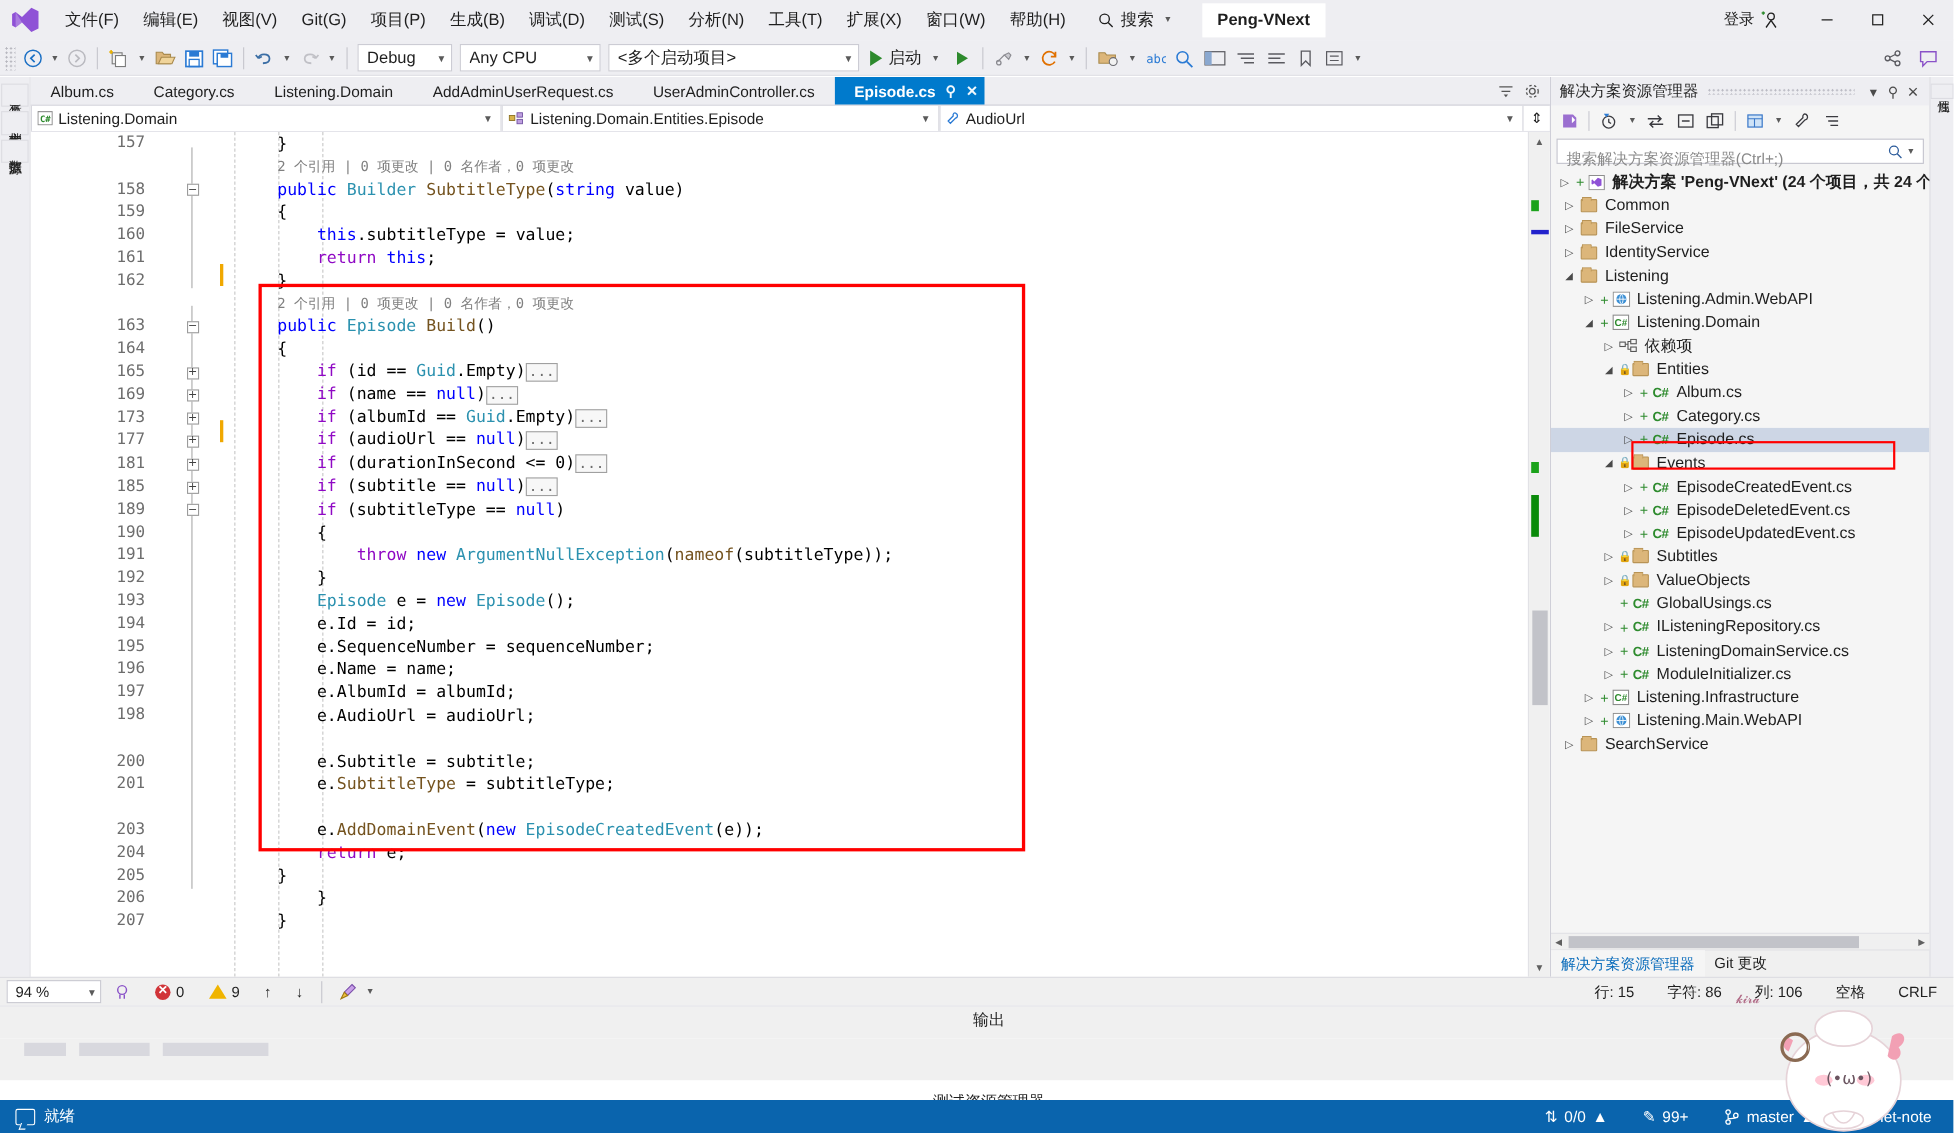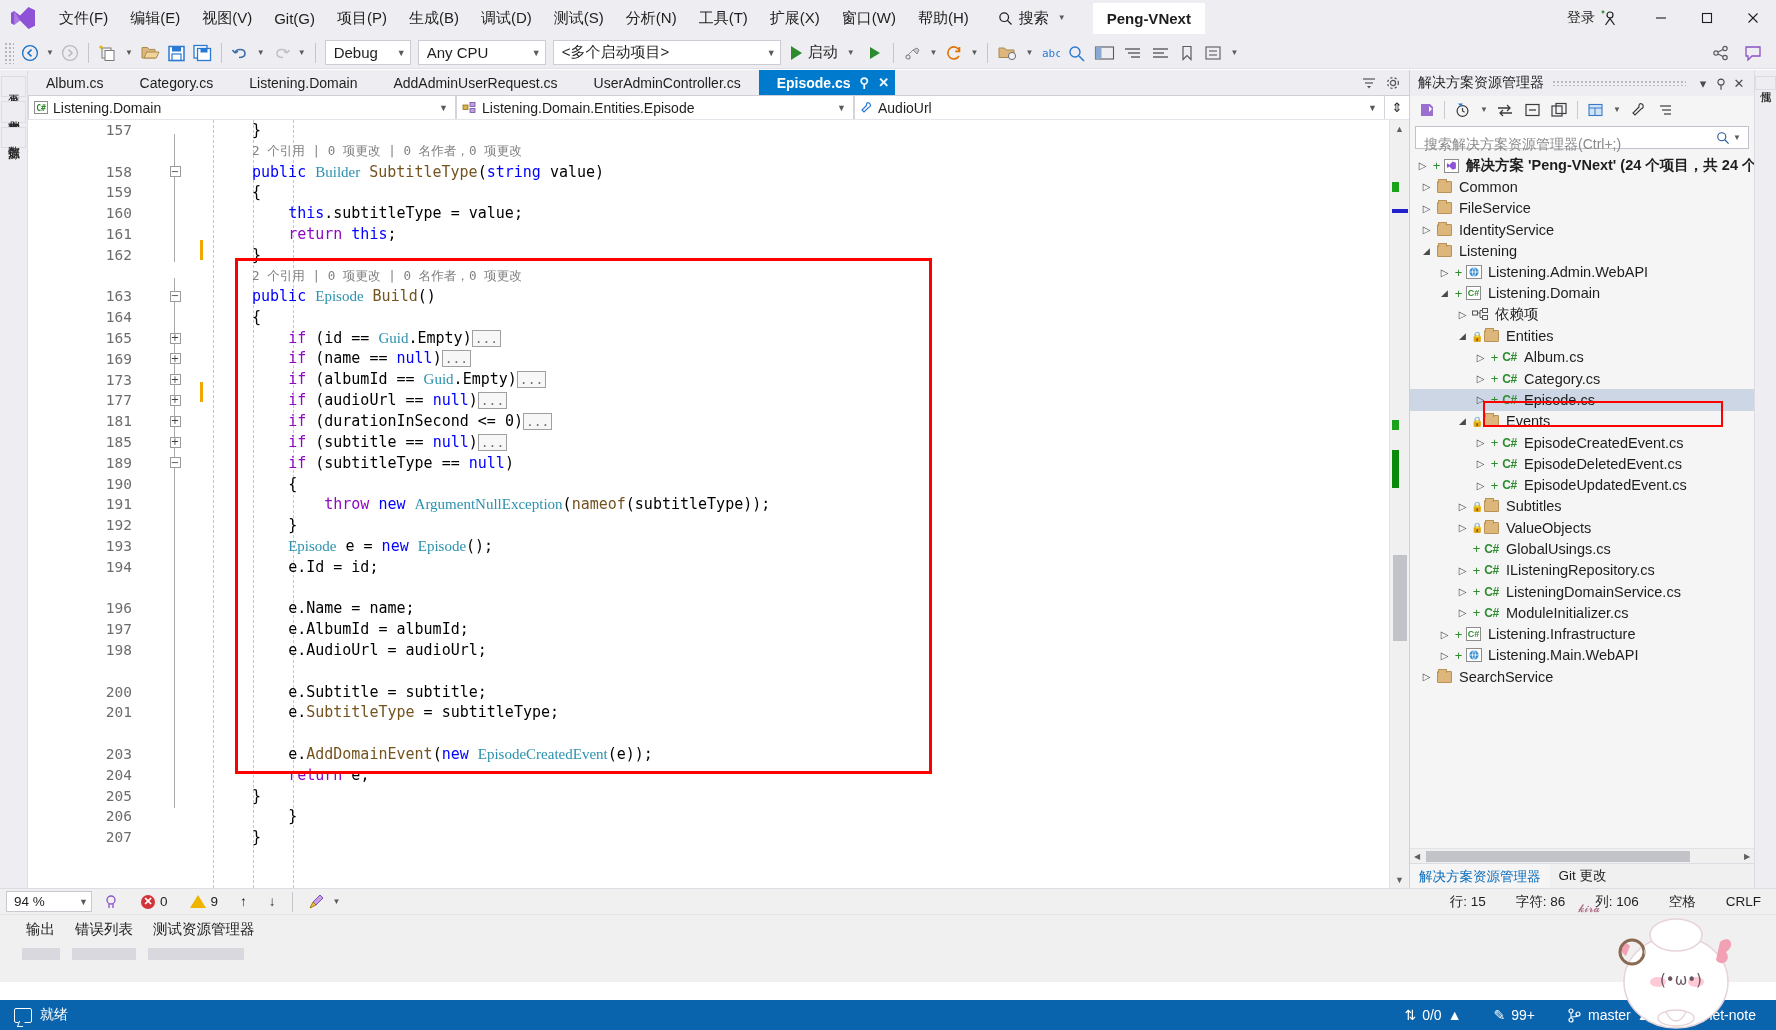--- a/index.html
+++ b/index.html
@@ -257,21 +257,21 @@
   .codetext {
     position: absolute; left: 0; white-space: pre;
   }
   .indent-guide {
     position: absolute; width: 1px;
     border-left: 1px dashed #c6c6c6;
   }
   
   .k  { color: #0000ff; }   
   .kp { color: #8f08c4; }   
-  .t  { color: #2b91af; font-family: Liberation Serif, serif; }   
+  .t  { color: #2b91af; }   
   .m  { color: #74531f; }   
   .n  { color: #000000; }   
   .pn { color: #000000; }   
   .cref { color: #808080; font-size: 12.6px; }
   .collapsed {
     border: 1px solid #a0a0a0;
     background: #f7f7f7;
     color: #6d6d6d;
     padding: 0 2px;
     font-size: 13px;
@@ -473,20 +473,21 @@
   .esl-right .cell { padding: 0 15px; }
 
   .panel-tabs {
     height: 30px;
     background: #f0f0f0;
     display: flex; align-items: center;
     padding-left: 22px;
     gap: 12px;
     font-size: 14.5px; color:#1e1e1e;
     border-top: 1px solid #e4e4ea;
+    flex-direction: column;
   }
   .ptab { padding: 3px 4px; cursor: default; }
   .panel-body { height: 38px; background:#f0f0f0; position: relative; }
   .ph-box { position:absolute; height: 12px; background:#d8d8de; top: 4px;}
 
   .statusbar {
     position: absolute; left:0; right:0; bottom: 0; height: 30px;
     background: #0a64ad;
     display: flex; align-items: center;
     color: #ffffff;
@@ -856,20 +857,21 @@
             <div class="coderow" style="top: 249.6px; position: absolute; left: 0px; right: 0px;"><span class="gutter-num">173</span><span class="gutter-glyph"><span class="foldbox">+</span></span><span class="codetext" style="left: 224px;">    <span class="kp">if</span> <span class="pn">(</span><span class="n">albumId</span> <span class="pn">==</span> <span class="t">Guid</span><span class="pn">.</span><span class="n">Empty</span><span class="pn">)</span><span class="collapsed">...</span></span></div>
             <div class="coderow" style="top: 270.4px; position: absolute; left: 0px; right: 0px;"><span class="gutter-num">177</span><span class="gutter-glyph"><span class="foldbox">+</span></span><span class="codetext" style="left: 224px;">    <span class="kp">if</span> <span class="pn">(</span><span class="n">audioUrl</span> <span class="pn">==</span> <span class="k">null</span><span class="pn">)</span><span class="collapsed">...</span></span></div>
             <div class="coderow" style="top: 291.2px; position: absolute; left: 0px; right: 0px;"><span class="gutter-num">181</span><span class="gutter-glyph"><span class="foldbox">+</span></span><span class="codetext" style="left: 224px;">    <span class="kp">if</span> <span class="pn">(</span><span class="n">durationInSecond</span> <span class="pn">&lt;=</span> <span class="n">0</span><span class="pn">)</span><span class="collapsed">...</span></span></div>
             <div class="coderow" style="top: 312px; position: absolute; left: 0px; right: 0px;"><span class="gutter-num">185</span><span class="gutter-glyph"><span class="foldbox">+</span></span><span class="codetext" style="left: 224px;">    <span class="kp">if</span> <span class="pn">(</span><span class="n">subtitle</span> <span class="pn">==</span> <span class="k">null</span><span class="pn">)</span><span class="collapsed">...</span></span></div>
             <div class="coderow" style="top: 332.8px; position: absolute; left: 0px; right: 0px;"><span class="gutter-num">189</span><span class="gutter-glyph"><span class="foldbox">−</span></span><span class="codetext" style="left: 224px;">    <span class="kp">if</span> <span class="pn">(</span><span class="n">subtitleType</span> <span class="pn">==</span> <span class="k">null</span><span class="pn">)</span></span></div>
             <div class="coderow" style="top: 353.6px; position: absolute; left: 0px; right: 16px;"><span class="gutter-num">190</span><span class="codetext" style="left: 224px;">    <span class="pn">{</span></span></div>
             <div class="coderow" style="top: 374.4px; position: absolute; left: 0px; right: 0px;"><span class="gutter-num">191</span><span class="codetext" style="left: 224px;">        <span class="kp">throw</span> <span class="k">new</span> <span class="t">ArgumentNullException</span><span class="pn">(</span><span class="m">nameof</span><span class="pn">(</span><span class="n">subtitleType</span><span class="pn">));</span></span></div>
             <div class="coderow" style="top: 395.2px; position: absolute; left: 0px; right: 0px;"><span class="gutter-num">192</span><span class="codetext" style="left: 224px;">    <span class="pn">}</span></span></div>
             <div class="coderow" style="top: 416px; position: absolute; left: 0px; right: 0px;"><span class="gutter-num">193</span><span class="codetext" style="left: 224px;">    <span class="t">Episode</span> <span class="n">e</span> <span class="pn">=</span> <span class="k">new</span> <span class="t">Episode</span><span class="pn">();</span></span></div>
             <div class="coderow" style="top: 436.8px; position: absolute; left: 0px; right: 0px;"><span class="gutter-num">194</span><span class="codetext" style="left: 224px;">    <span class="n">e</span><span class="pn">.</span><span class="n">Id</span> <span class="pn">=</span> <span class="n">id</span><span class="pn">;</span></span></div>
+            <div class="coderow" style="top: 457.6px; position: absolute; left: 0px; right: 0px;"><span class="gutter-num">195</span><span class="codetext" style="left: 224px;">    <span class="n">e</span><span class="pn">.</span><span class="n">SequenceNumber</span> <span class="pn">=</span> <span class="n">sequenceNumber</span><span class="pn">;</span></span></div>
             <div class="coderow" style="top: 478.4px; position: absolute; left: 0px; right: 0px;"><span class="gutter-num">196</span><span class="codetext" style="left: 224px;">    <span class="n">e</span><span class="pn">.</span><span class="n">Name</span> <span class="pn">=</span> <span class="n">name</span><span class="pn">;</span></span></div>
             <div class="coderow" style="top: 499.2px; position: absolute; left: 0px; right: 0px;"><span class="gutter-num">197</span><span class="codetext" style="left: 224px;">    <span class="n">e</span><span class="pn">.</span><span class="n">AlbumId</span> <span class="pn">=</span> <span class="n">albumId</span><span class="pn">;</span></span></div>
             <div class="coderow" style="top: 520px; position: absolute; left: 0px; right: 0px;"><span class="gutter-num">198</span><span class="codetext" style="left: 224px;">    <span class="n">e</span><span class="pn">.</span><span class="n">AudioUrl</span> <span class="pn">=</span> <span class="n">audioUrl</span><span class="pn">;</span></span></div>
             <div class="coderow" style="top: 561.6px; position: absolute; left: 0px; right: 0px;"><span class="gutter-num">200</span><span class="codetext" style="left: 224px;">    <span class="n">e</span><span class="pn">.</span><span class="n">Subtitle</span> <span class="pn">=</span> <span class="n">subtitle</span><span class="pn">;</span></span></div>
             <div class="coderow" style="top: 582.4px; position: absolute; left: 0px; right: 0px;"><span class="gutter-num">201</span><span class="codetext" style="left: 224px;">    <span class="n">e</span><span class="pn">.</span><span class="m">SubtitleType</span> <span class="pn">=</span> <span class="n">subtitleType</span><span class="pn">;</span></span></div>
             <div class="coderow" style="top: 624px; position: absolute; left: 0px; right: 0px;"><span class="gutter-num">203</span><span class="codetext" style="left: 224px;">    <span class="n">e</span><span class="pn">.</span><span class="m">AddDomainEvent</span><span class="pn">(</span><span class="k">new</span> <span class="t">EpisodeCreatedEvent</span><span class="pn">(</span><span class="n">e</span><span class="pn">));</span></span></div>
             <div class="coderow" style="top: 644.8px; position: absolute; left: 0px; right: 0px;"><span class="gutter-num">204</span><span class="codetext" style="left: 224px;">    <span class="kp">return</span> <span class="n">e</span><span class="pn">;</span></span></div>
             <div class="coderow" style="top: 665.6px; position: absolute; left: 0px; right: 0px;"><span class="gutter-num">205</span><span class="codetext" style="left: 224px;"><span class="pn">}</span></span></div>
             <div class="coderow" style="top: 686.4px; position: absolute; left: 0px; right: 0px;"><span class="gutter-num">206</span><span class="codetext" style="left: 224px;">    <span class="pn">}</span></span></div>
             <div class="coderow" style="top: 707.2px; position: absolute; left: 0px; right: 0px;"><span class="gutter-num">207</span><span class="codetext" style="left: 224px;"><span class="pn">}</span></span></div>

